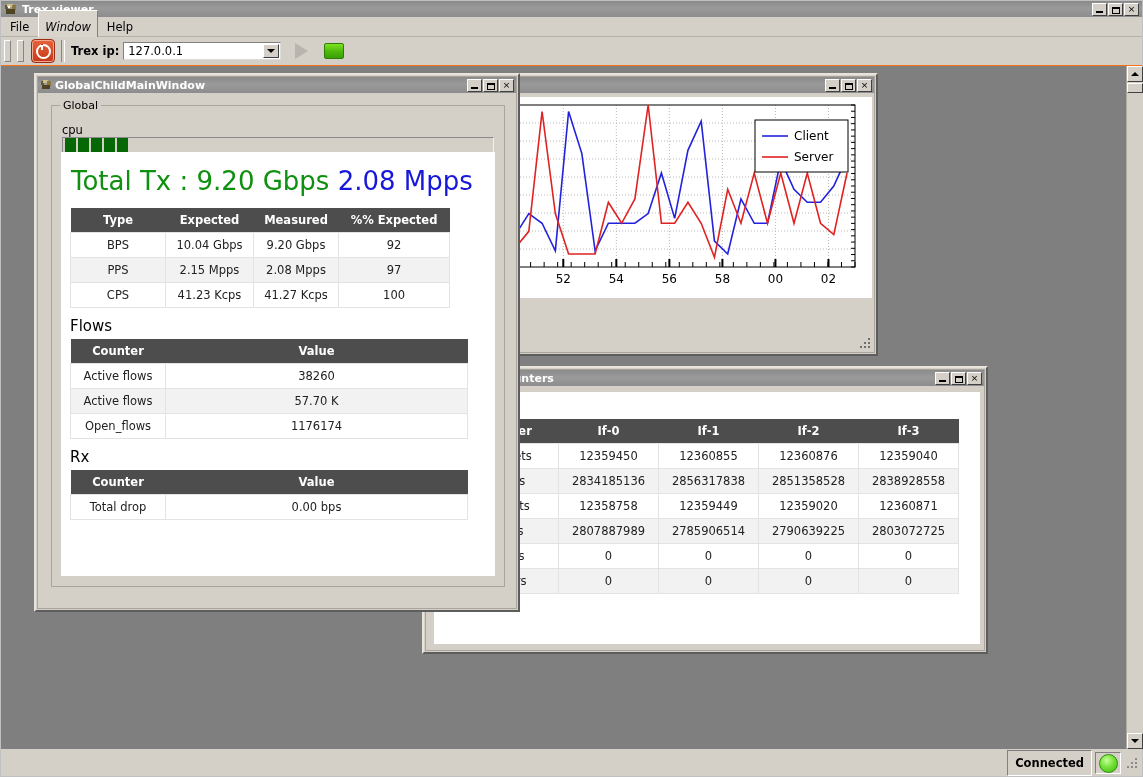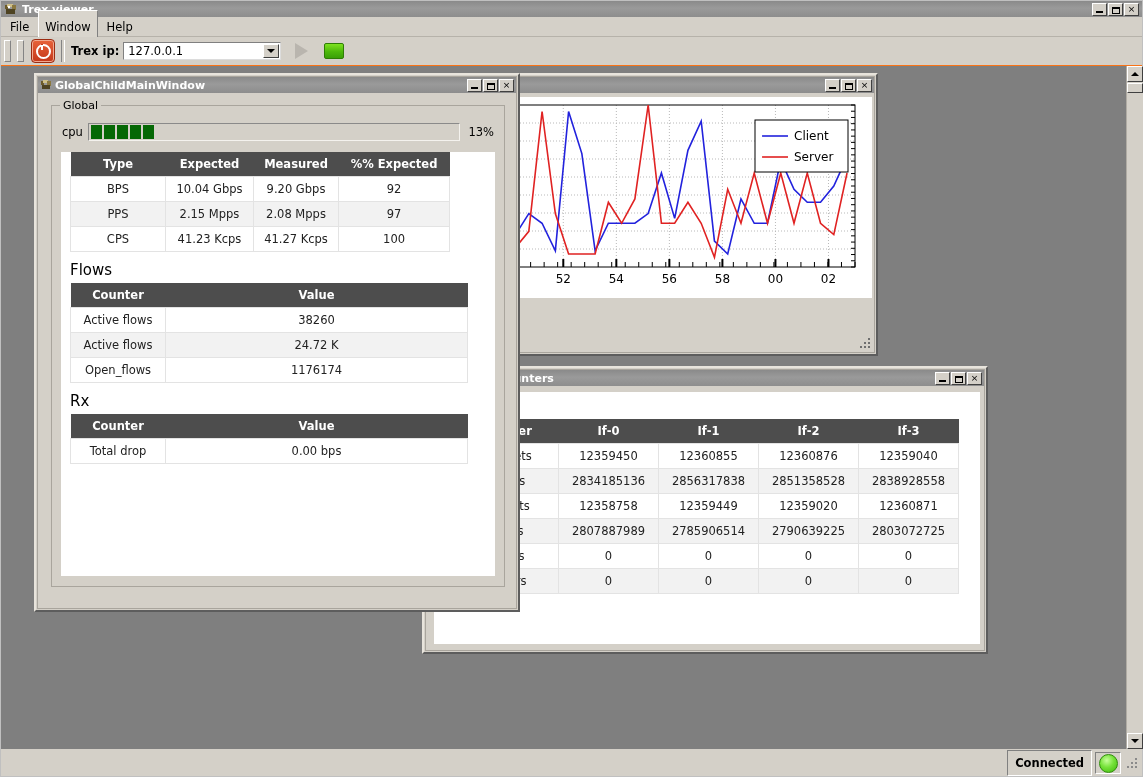--- a/index.html
+++ b/index.html
@@ -39,20 +39,21 @@
     position:absolute;left:1px;top:17px;width:1141px;height:19px;
     background:#d4d0c8;display:flex;align-items:center;
     border-bottom:1px solid #b6b2aa;
   }
   .menuitem{padding:2px 7px;font-size:11.5px;color:#000;margin-left:2px;}
   .menuitem.raised{
     background:#d9d5cd;
     border-top:1px solid #ffffff;border-left:1px solid #ffffff;
     border-right:1px solid #808080;border-bottom:1px solid #808080;
     padding:9px 6px;
+    font-style:italic;
   }
 
   
   .toolbar{
     position:absolute;left:1px;top:37px;width:1141px;height:28px;
     background:#d4d0c8;display:flex;align-items:center;
     border-bottom:6px solid #f97316;
   }
   .grip{width:7px;height:22px;margin-left:3px;
     border-left:1px solid #ffffff;border-top:1px solid #ffffff;
@@ -132,21 +133,21 @@
   .ctitle .cbtns{margin-left:auto;display:flex;gap:1px;padding-right:2px;}
 
   
   .birdicon{display:block;width:100%;height:100%;}
 
   
   .groupbox{position:absolute;border:1px solid #a9a59d;box-sizing:border-box;}
   .grouplabel{position:absolute;top:-7px;left:8px;background:#d4d0c8;padding:0 3px;font-size:11px;color:#000;}
 
   
-  .cpurow{display:flex;align-items:center;}
+  .cpurow{display:flex;flex-direction:column;}
   .cpulbl{font-size:11.5px;color:#000;margin-right:5px;}
   .progress{flex:1;height:18px;background:#d4d0c8;
     border-top:1px solid #8a8a8a;border-left:1px solid #8a8a8a;
     border-right:1px solid #f4f2ee;border-bottom:1px solid #f4f2ee;
     box-sizing:border-box;display:flex;align-items:center;padding-left:2px;gap:2px;}
   .chunk{width:11px;height:14px;background:#056805;}
   .cpupct{margin-left:8px;font-size:11.5px;color:#000;}
 
   
   .webpanel{position:absolute;background:#ffffff;overflow:hidden;}
@@ -510,20 +511,23 @@
                 <i class="chunk"></i>
                 <i class="chunk"></i>
                 <i class="chunk"></i>
                 <i class="chunk"></i>
                 <i class="chunk"></i>
               </span>
             <span class="cpupct">13%</span>
           </div>
 
           <div class="webpanel" style="left:9px;top:46px;width:434px;height:424px;">
+            <div class="bigtitle">
+              <span class="g">Total Tx : </span><span class="g">9.20 Gbps</span><span>&nbsp;</span><span class="b">2.08 Mpps</span>
+            </div>
 
             <table class="dt" id="tx-table" style="margin:0 0 0 9px;width:380px;">
                 <thead>
                   <tr>
                     <th style="width: 86px;">Type</th>
                     <th>Expected</th>
                     <th>Measured</th>
                     <th>%% Expected</th>
                   </tr>
                 </thead>
@@ -557,21 +561,21 @@
                     <th>Value</th>
                   </tr>
                 </thead>
                 <tbody>
                   <tr>
                     <td style="width: 86px;">Active flows</td>
                     <td>38260</td>
                   </tr>
                   <tr class="alt">
                     <td style="width: 86px;">Active flows</td>
-                    <td>24.72 K</td>
+                    <td>57.70 K</td>
                   </tr>
                   <tr>
                     <td style="width: 86px;">Open_flows</td>
                     <td>1176174</td>
                   </tr>
                 </tbody>
               </table>
 
             <div class="subhdr" style="margin-left:9px;">Rx</div>
             <table class="dt" id="rx-table" style="margin:0 0 0 9px;width:398px;">

